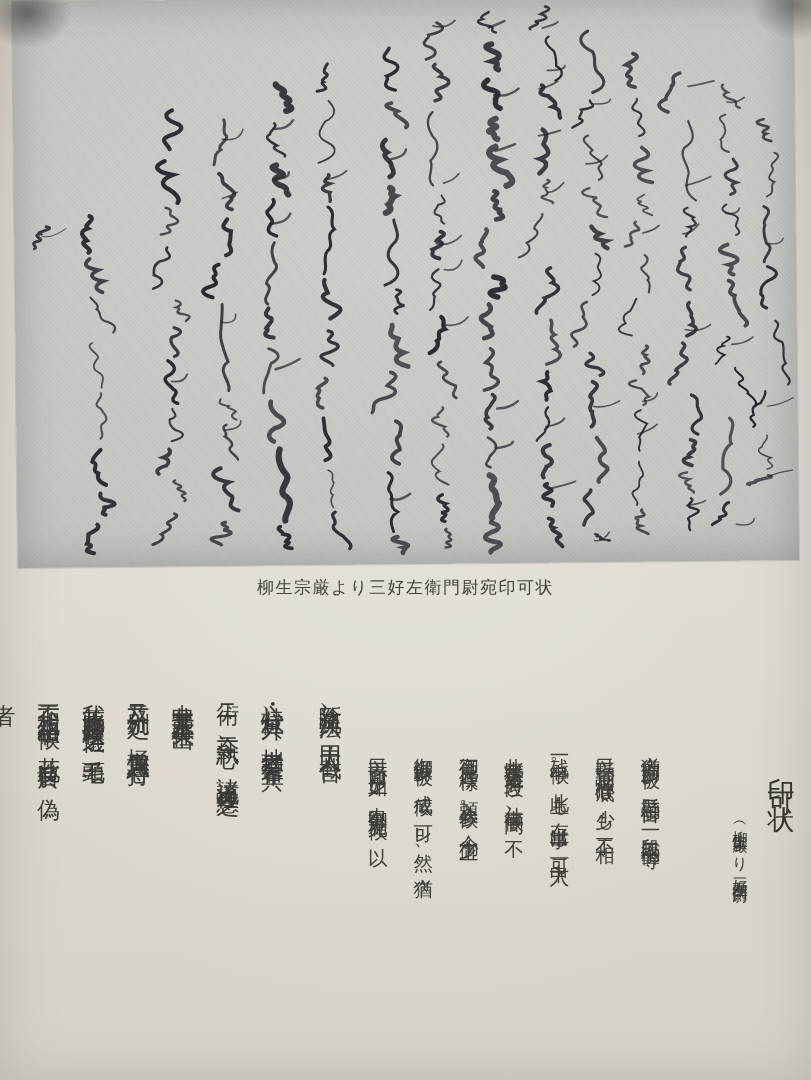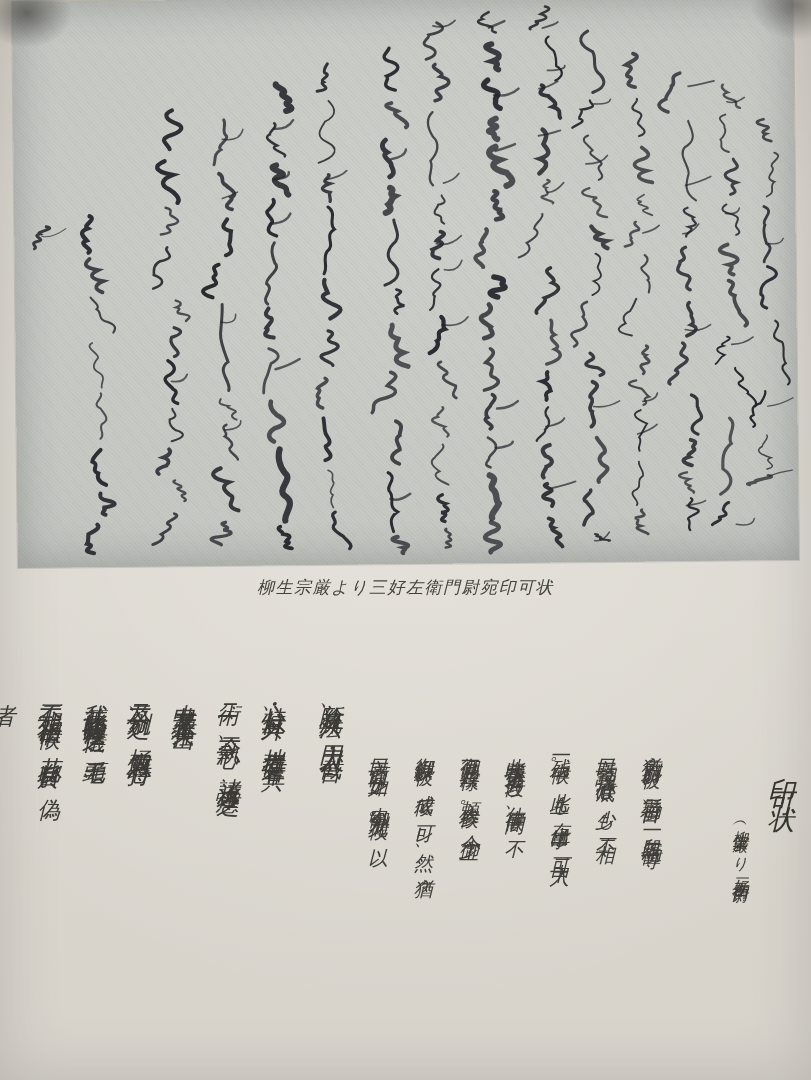--- a/index.html
+++ b/index.html
@@ -7,21 +7,20 @@
     width:811px;height:1080px;overflow:hidden;position:relative;
     background:#d9d5cd;
     font-family:"DejaVu Sans","Liberation Sans",sans-serif;
   }
   .page{
     position:absolute;inset:0;width:811px;height:1080px;overflow:hidden;
     background:
       radial-gradient(130% 90% at 50% 45%, rgba(255,255,252,.25) 0%, rgba(0,0,0,0) 55%),
       linear-gradient(180deg,#d3cfc7 0%, #dad6ce 18%, #dcd8d0 55%, #d7d3cb 100%);
     box-shadow:inset 0 0 60px rgba(60,55,48,.18);
-    font-style:italic;
   }
   .corner{position:absolute;width:90px;height:70px;pointer-events:none;}
   .corner.tl{left:-18px;top:-22px;background:radial-gradient(closest-side,rgba(40,38,36,.55),rgba(40,38,36,0));}
   .corner.tr{right:-30px;top:-30px;background:radial-gradient(closest-side,rgba(40,38,36,.45),rgba(40,38,36,0));}
   .photo{
     position:absolute;left:15px;top:-2px;width:781px;height:566px;
     transform:rotate(-0.6deg);
     background:
       repeating-linear-gradient(45deg, rgba(90,95,92,.05) 0 1px, rgba(0,0,0,0) 1px 3px),
       radial-gradient(120% 100% at 50% 40%, #cdcfcb 0%, #c6c8c4 55%, #b9bbb7 100%);

